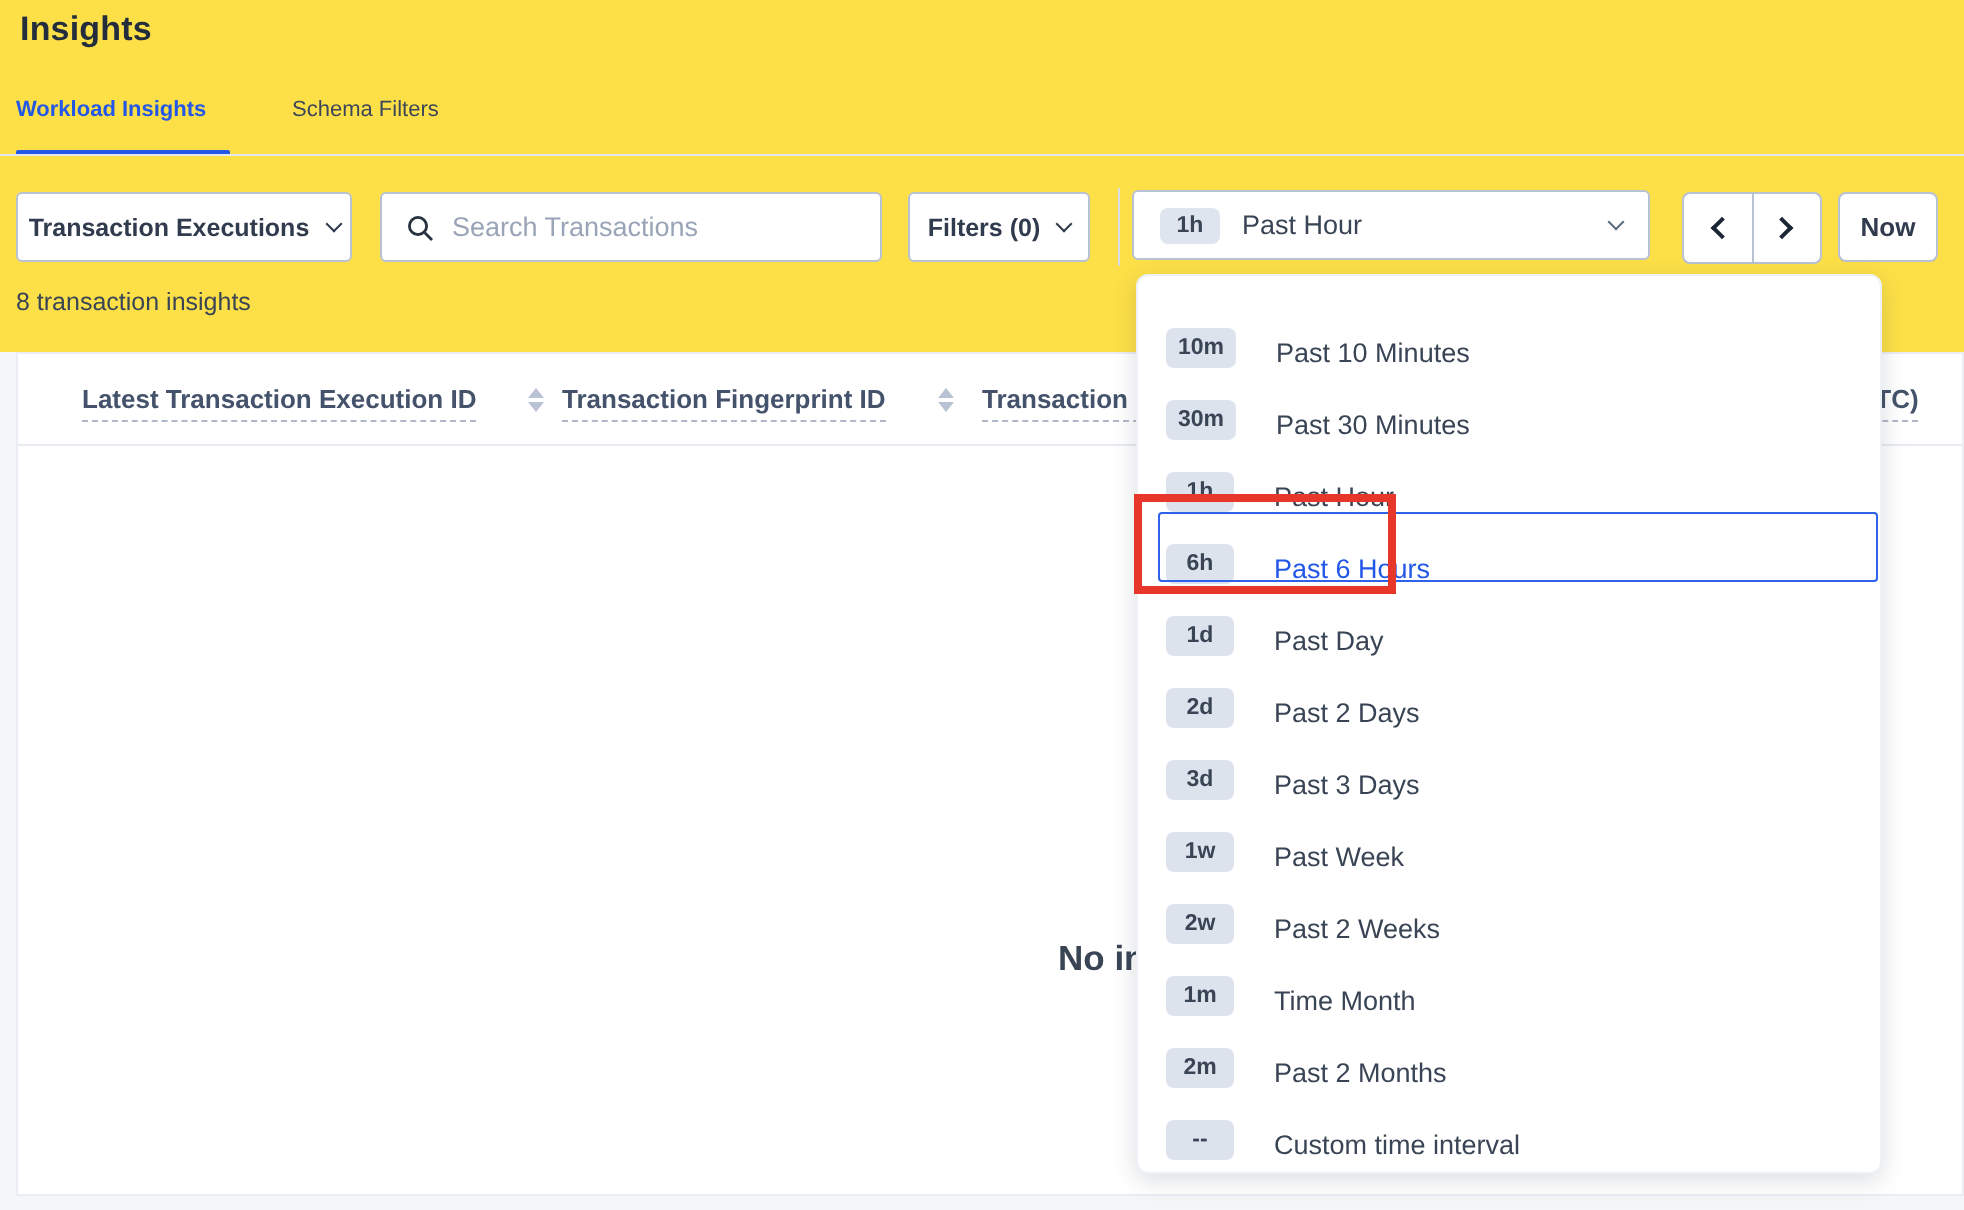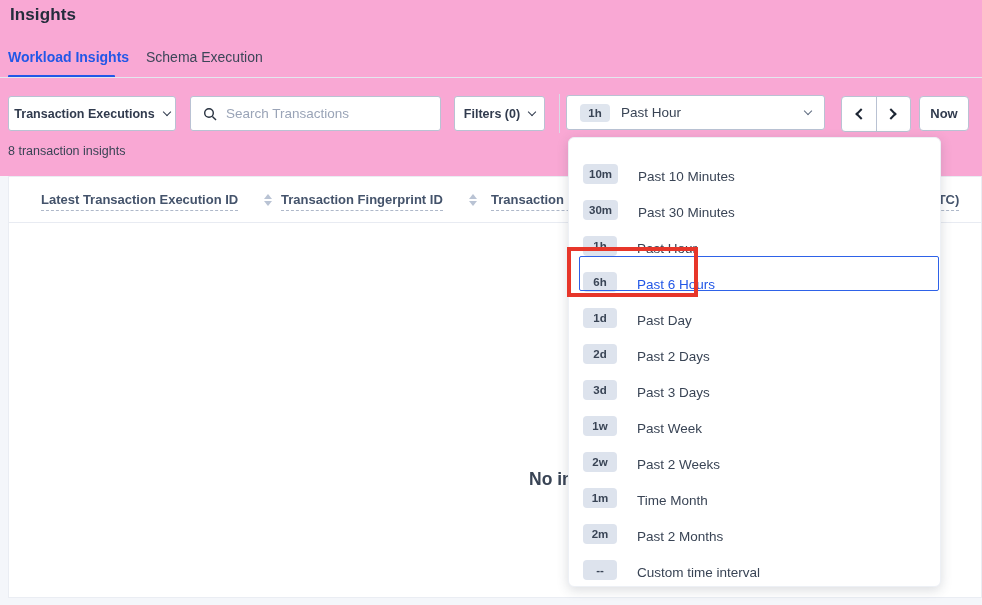--- a/index.html
+++ b/index.html
@@ -1,27 +1,27 @@
 <!DOCTYPE html>
 <html><head>
 <meta charset="utf-8">
 <style>
   * { box-sizing: border-box; margin: 0; padding: 0; }
   html, body { width: 982px; height: 605px; }
   body { font-family: "Liberation Sans", "DejaVu Sans", sans-serif; background: #f4f6fa; }
   .page { position: relative; width: 982px; height: 605px; overflow: hidden; }
 
   
-  .top-region { position: absolute; left: 0; top: 0; width: 982px; height: 176px; background: #f9a8d4; }
+  .top-region { position: absolute; left: 0; top: 0; width: 982px; height: 176px; background: #fde047; }
 
   .page-title { position: absolute; left: 10px; top: 5px; font-size: 17px; font-weight: 700; color: #242d3c; letter-spacing: .1px; }
 
   
   .tabs-rule { position: absolute; left: 0; top: 77px; width: 982px; height: 1px; background: #e3e7ee; }
-  .tab { position: absolute; top: 49px; font-size: 14px; cursor: pointer; }
+  .tab { position: absolute; top: 49px; font-size: 11px; cursor: pointer; }
   .tab.active { left: 8px; color: #2257e7; font-weight: 700; }
   .tab.inactive { left: 146px; color: #3c4658; font-weight: 400; }
   .tab-underline { position: absolute; left: 8px; top: 75px; width: 107px; height: 3px; background: #2257e7; border-radius: 1px; }
 
   
   .btn { position: absolute; top: 96px; height: 35px; background: #fff; border: 1px solid #b9c2d3; border-radius: 3px;
          display: flex; align-items: center; justify-content: center; font-size: 12.5px; font-weight: 700; color: #313b4e; cursor: pointer; }
   .btn-entity { left: 8px; width: 168px; }
   .btn-filters { left: 454px; width: 91px; }
   .chev { display: inline-block; width: 6px; height: 6px; border-right: 1.8px solid #313b4e; border-bottom: 1.8px solid #313b4e;
@@ -76,21 +76,21 @@
   .annotation-box { position: absolute; left: 567px; top: 247px; width: 131px; height: 50px; border: 4px solid #e7362a; z-index: 30; pointer-events: none; }
 </style>
 </head>
 <body>
 
 <div class="page">
   <div class="top-region">
     <div class="page-title">Insights</div>
 
     <div class="tab active">Workload Insights</div>
-    <div class="tab inactive">Schema Execution</div>
+    <div class="tab inactive">Schema Filters</div>
     <div class="tab-underline"></div>
     <div class="tabs-rule"></div>
 
     <div class="btn btn-entity">
       <span>Transaction Executions</span>
       <span class="chev"></span>
     </div>
 
     <div class="search-box">
       <svg width="14" height="14" viewBox="0 0 14 14">

